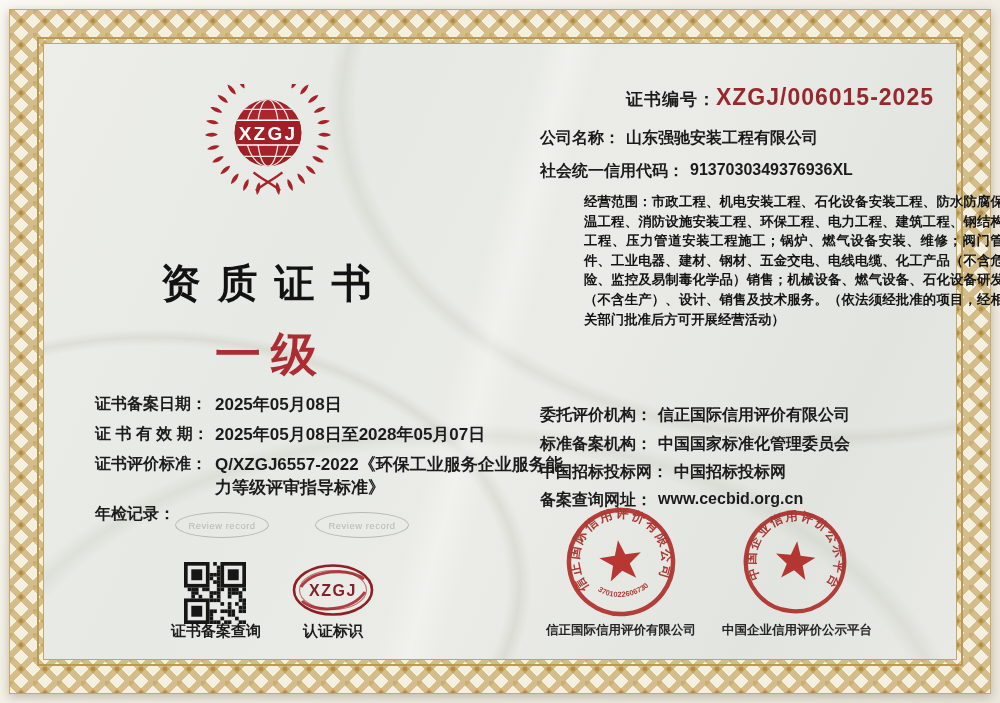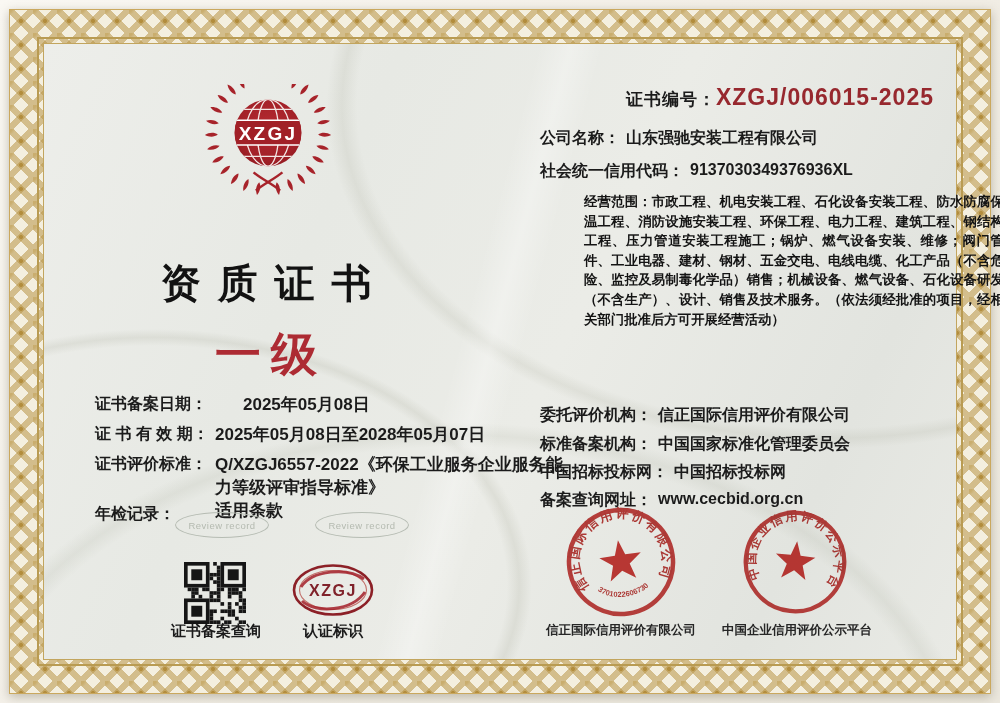--- a/index.html
+++ b/index.html
@@ -47,21 +47,21 @@
 
   
   .emblem { left:148px; top:40px; width:152px; height:122px; }
   .t1 { left:0; top:182px; width:444px; text-align:center; font-size:26px; font-weight:700; letter-spacing:2px; color:#191919; }
   .t2 { left:0; top:212px; width:444px; text-align:center; font-size:40px; font-weight:700; letter-spacing:17px; padding-left:17px; color:#121212; }
   .lvl { left:0; top:280px; width:444px; text-align:center; font-size:46px; font-weight:700; letter-spacing:10px; padding-left:10px; color:#ad2b33; }
 
   .lrow { left:51px; display:flex; font-weight:700; }
   .lrow .lbl { width:120px; flex:none; font-size:16px; padding-top:1px; }
   .lrow .val { font-size:17px; }
-  .lrow.r1 { top:349px;gap:28px; } .lrow.r2 { top:379px; } .lrow.r3 { top:409px; }
+  .lrow.r1 { top:349px; } .lrow.r2 { top:379px; } .lrow.r3 { top:409px; }
   .lrow.r3 .val { width:348px; line-height:23px; }
   .annual { left:51px; top:460px; font-size:16px; font-weight:700; }
 
   .oval {
     width:94px; height:26px; border:1px solid #b6bcb3; border-radius:50%;
     color:#b4bab0; font-size:9.5px; display:flex; align-items:center; justify-content:center;
     letter-spacing:.5px;
   }
   .oval.o1 { left:131px; top:468px; } .oval.o2 { left:271px; top:468px; }
 
@@ -168,21 +168,20 @@
         <span class="val">2025年05月08日</span>
       </div>
       <div class="lrow r2">
         <span class="lbl">证 书 有 效 期：</span>
         <span class="val">2025年05月08日至2028年05月07日</span>
       </div>
       <div class="lrow r3">
         <span class="lbl">证书评价标准：</span>
         <span class="val">
           <span style="display:block">Q/XZGJ6557-2022《环保工业服务企业服务能力等级评审指导标准》</span>
-          <span style="display:block">适用条款</span>
         </span>
       </div>
       <div class="annual">年检记录：</div>
       <div class="oval o1">Review record</div>
       <div class="oval o2">Review record</div>
 
       <div class="qr"><svg width="62" height="62" viewBox="0 0 68 68" fill="#161616">
             <rect x="32" y="0" width="4" height="4"></rect>
             <rect x="36" y="4" width="4" height="4"></rect>
             <rect x="36" y="8" width="4" height="4"></rect>

